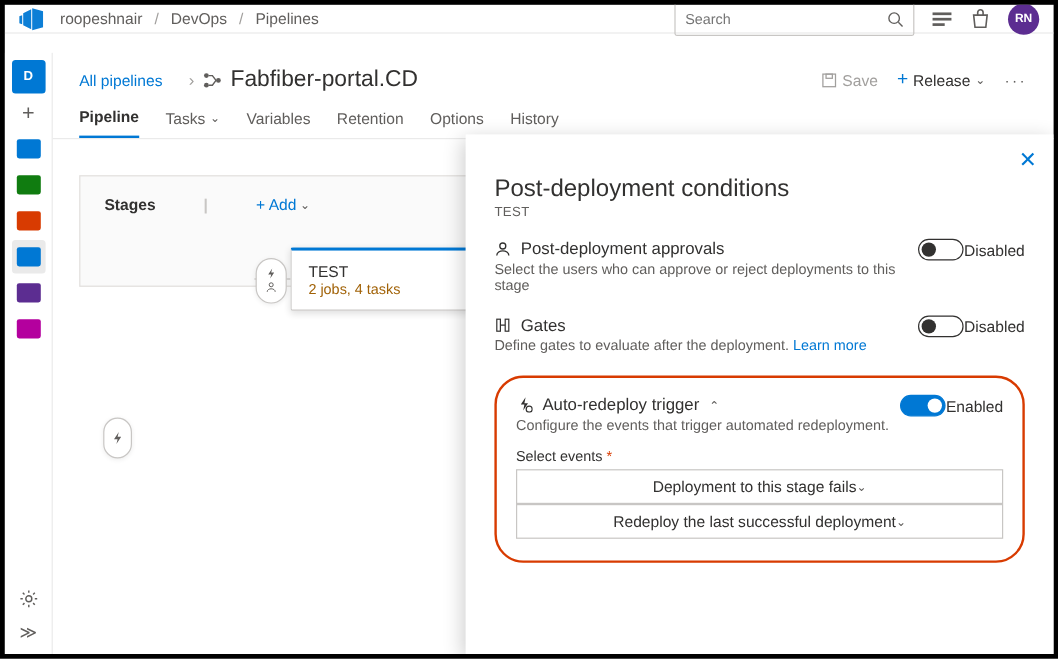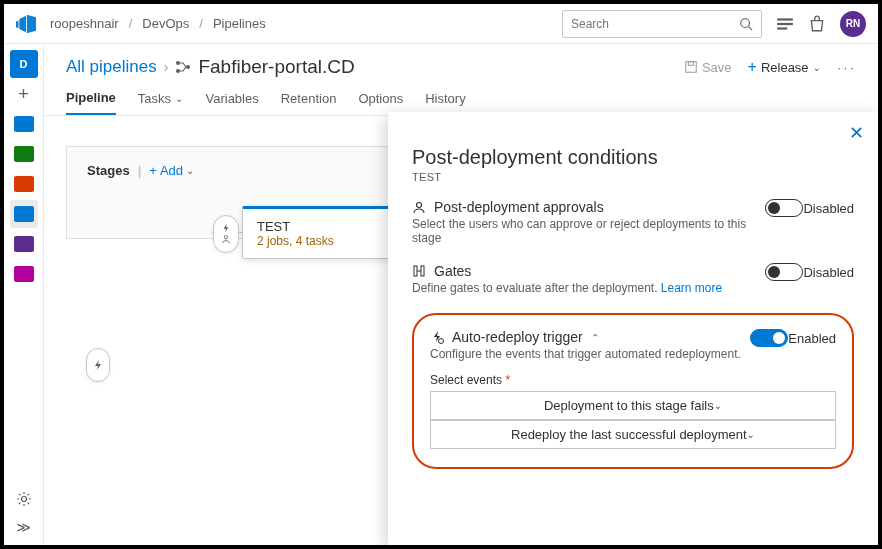--- a/index.html
+++ b/index.html
@@ -1,20 +1,20 @@
 <!DOCTYPE html>
 <html><head>
 <meta charset="utf-8">
 <style>
   * { box-sizing: border-box; margin: 0; padding: 0; font-family: "Segoe UI", Arial, sans-serif; }
   body { background: #000; display: flex; justify-content: center; }
   .frame { width: 882px; height: 549px; background: #fff; position: relative; overflow: hidden; border: 4px solid #000; }
   
   
-  .topbar { height: 40px; display: flex; align-items: center; padding: 0 12px; border-bottom: 1px solid #eaeaea; }
+  .topbar { height: 24px; display: flex; align-items: center; padding: 0 12px; border-bottom: 1px solid #eaeaea; }
   .logo { width: 20px; height: 20px; margin-right: 14px; }
   .breadcrumb { display: flex; align-items: center; color: #605e5c; font-size: 13px; gap: 10px; }
   .breadcrumb .sep { color: #a19f9d; }
   .topbar-spacer { flex: 1; }
   .search-box { display: flex; align-items: center; border: 1px solid #c8c6c4; border-radius: 2px; padding: 2px 8px; width: 200px; height: 28px; margin-right: 14px; }
   .search-input { border: none; outline: none; font-size: 12px; flex: 1; color: #605e5c; }
   .search-icon { width: 14px; height: 14px; }
   .toolbar-icon { margin-right: 14px; cursor: pointer; }
   .avatar { width: 26px; height: 26px; border-radius: 50%; background: #5c2d91; color: #fff; display: flex; align-items: center; justify-content: center; font-size: 10px; font-weight: 600; }
   
@@ -23,40 +23,40 @@
   .rail-item { width: 28px; height: 28px; border-radius: 3px; display: flex; align-items: center; justify-content: center; cursor: pointer; }
   .rail .plus { color: #605e5c; font-size: 18px; font-weight: 300; }
   .rail-block { width: 20px; height: 16px; border-radius: 2px; }
   .rail-spacer { flex: 1; }
   .rail-gear { width: 16px; height: 16px; color: #605e5c; margin-bottom: 10px; }
   .rail-expand { color: #605e5c; font-size: 14px; margin-bottom: 10px; }
   
   
   .main { position: absolute; left: 40px; right: 0; top: 40px; bottom: 0; }
   .title-row { display: flex; align-items: center; padding: 12px 22px 4px; }
-  .title-breadcrumb { color: #0078d4; font-size: 17px; margin-right: 1px; }
+  .title-breadcrumb { color: #0078d4; font-size: 13px; margin-right: 16px; }
   .title-sep { color: #a19f9d; margin: 0 6px; font-size: 14px; }
   .title-icon { width: 18px; height: 18px; margin-right: 6px; }
   .title-main { font-size: 19px; color: #323130; }
   .title-spacer { flex: 1; }
   .title-actions { display: flex; align-items: center; gap: 16px; color: #605e5c; font-size: 13px; }
   .title-action { display: flex; align-items: center; gap: 4px; cursor: pointer; }
   .title-action.disabled { color: #a19f9d; }
   .release-btn { color: #323130; }
   .ellipsis { letter-spacing: 2px; }
   
   
   .tabs { display: flex; padding: 8px 22px 0; border-bottom: 1px solid #eaeaea; gap: 22px; }
   .tab { font-size: 13px; color: #605e5c; padding-bottom: 8px; cursor: pointer; display: flex; align-items: center; gap: 4px; }
   .tab.active { color: #323130; font-weight: 600; border-bottom: 2px solid #0078d4; }
   
   
   .canvas { padding: 30px 22px; position: relative; }
   .stages-box { border: 1px solid #e1dfdd; background: #fafafa; padding: 16px 20px 60px; width: 330px; }
-  .stages-header { display: flex; align-items: center; font-size: 13px; font-weight: 600; color: #323130; }
+  .stages-header { display: flex; align-items: center; font-size: 13px; font-weight: 600; color: #323130; gap: 32px; }
   .stages-header .divider { color: #c8c6c4; margin: 0 8px; }
   .add-link { color: #0078d4; font-weight: 400; display: flex; align-items: center; gap: 3px; cursor: pointer; }
   
   .stage-node { position: absolute; left: 168px; top: 90px; display: flex; align-items: center; }
   .connector { width: 30px; height: 1px; background: #c8c6c4; }
   .stage-left-bubble { position: absolute; left: -30px; top: 50%; transform: translateY(-50%); width: 26px; height: 38px; background: #fff; border: 1px solid #c8c6c4; border-radius: 14px; display: flex; flex-direction: column; align-items: center; justify-content: center; gap: 1px; z-index: 2; box-shadow: 0 1px 4px rgba(0,0,0,.08);}
   .stage-card { width: 175px; background: #fff; border: 1px solid #c8c6c4; border-top: 3px solid #0078d4; border-radius: 2px; box-shadow: 0 2px 6px rgba(0,0,0,.12); position: relative; padding: 10px 14px; }
   .stage-right-bubble { position: absolute; right: -16px; top: 50%; transform: translateY(-50%); width: 30px; height: 30px; background: #fff; border: 1px solid #c8c6c4; border-radius: 50%; display: flex; align-items: center; justify-content: center; box-shadow: 0 1px 4px rgba(0,0,0,.08);}
   .stage-name { font-size: 13px; color: #323130; font-weight: 400; }
   .stage-sub { font-size: 12px; color: #a16207; }

